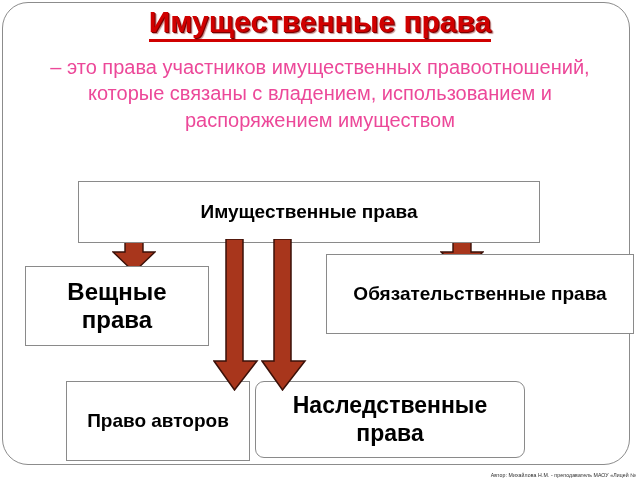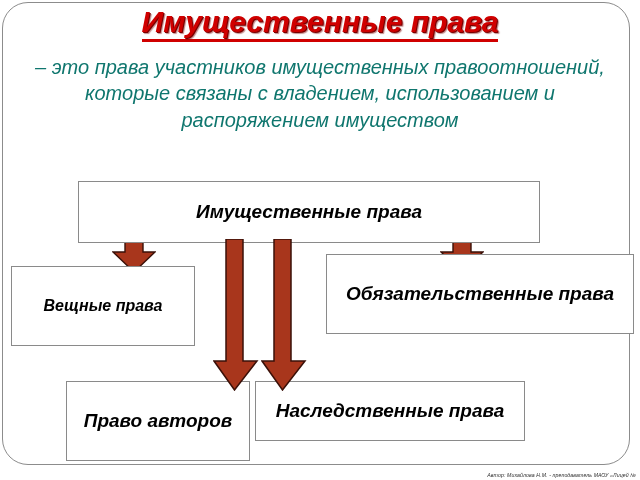--- a/index.html
+++ b/index.html
@@ -7,21 +7,20 @@
     padding: 0;
     background: #ffffff;
   }
   #slide {
     position: relative;
     width: 640px;
     height: 480px;
     background: #ffffff;
     overflow: hidden;
     font-family: "Liberation Sans", sans-serif;
-    font-style: italic;
   }
 
   
   #frame {
     position: absolute;
     left: 2px;
     top: 2px;
     width: 628px;
     height: 463px;
     border: 1px solid #8c8c8c;
@@ -51,45 +50,45 @@
   }
 
   
   #intro {
     position: absolute;
     left: 28px;
     top: 54px;
     width: 584px;
     text-align: center;
     font-size: 20px;
-    color: #0f766e;
+    color: #ec4899;
     line-height: 1.32;
   }
 
   
   .node {
     position: absolute;
     border: 1px solid #8a8a8a;
     background: #ffffff;
     box-sizing: border-box;
     display: flex;
     align-items: center;
     justify-content: center;
     text-align: center;
     color: #000000;
     font-weight: bold;
     line-height: 1.18;
     padding: 2px 6px;
   }
 
   #node-root   { left: 78px;  top: 181px; width: 462px; height: 62px; font-size: 19px; z-index: 5; }
-  #node-veshch { left: 11px;  top: 266px; width: 184px; height: 80px; font-size: 16px; z-index: 5; }
+  #node-veshch { left: 25px;  top: 266px; width: 184px; height: 80px; font-size: 24px; z-index: 5; }
   #node-obyaz  { left: 326px; top: 254px; width: 308px; height: 80px; font-size: 19px; z-index: 5; }
   #node-avtor  { left: 66px;  top: 381px; width: 184px; height: 80px; font-size: 19px; z-index: 6; align-items: center; }
-  #node-nasled { left: 255px; top: 381px; width: 270px; height: 60px; font-size: 19px; z-index: 6; }
+  #node-nasled { left: 255px; top: 381px; width: 270px; height: 77px; font-size: 23px; z-index: 6; border-radius: 9px; }
 
   
   .arrow { position: absolute; z-index: 3; }
   .arrow svg { display: block; }
 
   #arrow-left   { left: 112px; top: 239px; }
   #arrow-right  { left: 440px; top: 239px; }
   #arrow-mid-a  { left: 213px; top: 239px; z-index: 7; }
   #arrow-mid-b  { left: 261px; top: 239px; z-index: 7; }
 

